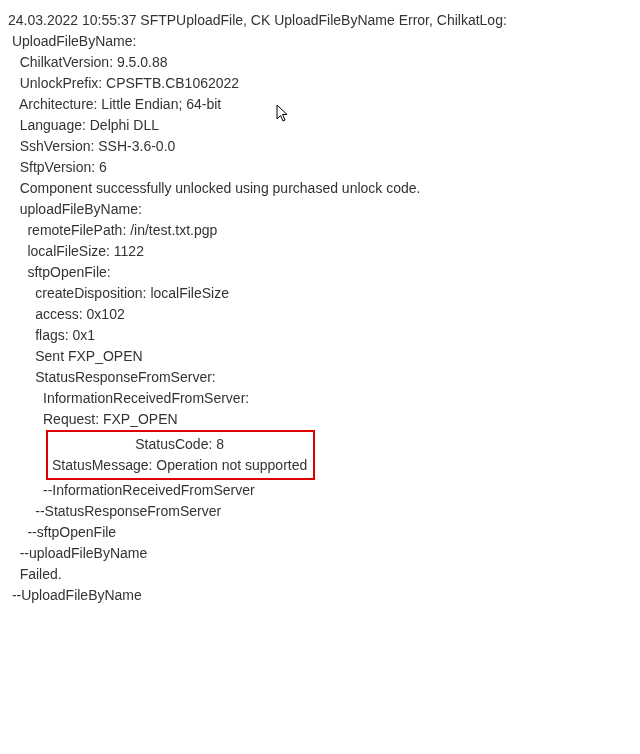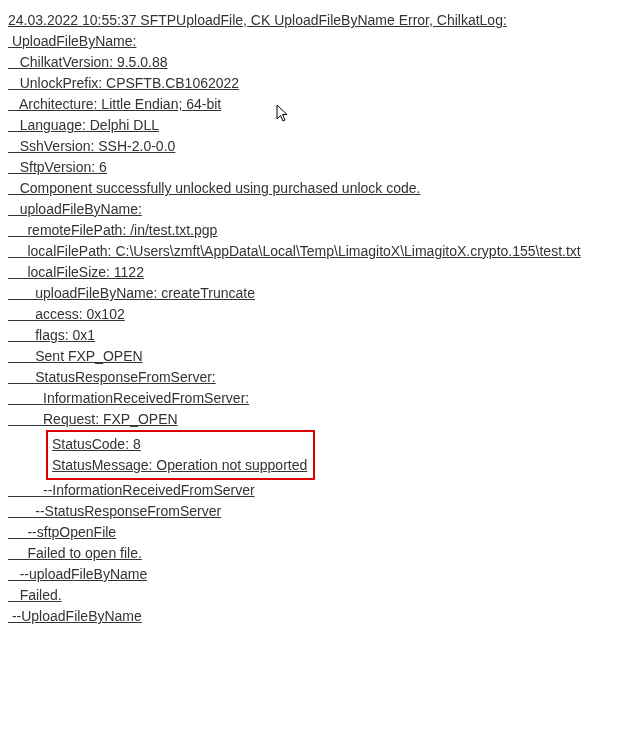--- a/index.html
+++ b/index.html
@@ -8,21 +8,20 @@
       color: #333;
       background: #fff;
       margin: 0;
       padding: 10px 8px;
       line-height: 1.5;
       width: 640px;
       box-sizing: border-box;
     }
     .line {
       white-space: pre;
-      text-decoration: underline;
     }
     .highlight-box {
       border: 2px solid #d00;
       display: inline-block;
       padding: 2px 6px 2px 4px;
       margin-left: -4px;
     }
     .cursor {
       position: absolute;
       left: 276px;
@@ -33,44 +32,43 @@
 </head>
 <body>
 
 <div>
   <div class="line">24.03.2022 10:55:37 SFTPUploadFile, CK UploadFileByName Error, ChilkatLog:</div>
   <div class="line"> UploadFileByName:</div>
   <div class="line">   ChilkatVersion: 9.5.0.88</div>
   <div class="line">   UnlockPrefix: CPSFTB.CB1062022</div>
   <div class="line">   Architecture: Little Endian; 64-bit</div>
   <div class="line">   Language: Delphi DLL</div>
-  <div class="line">   SshVersion: SSH-2.0-0.0</div>
+  <div class="line">   SshVersion: SSH-3.6-0.0</div>
   <div class="line">   SftpVersion: 6</div>
   <div class="line">   Component successfully unlocked using purchased unlock code.</div>
   <div class="line">   uploadFileByName:</div>
   <div class="line">     remoteFilePath: /in/test.txt.pgp</div>
-  <div class="line">     localFilePath: C:\Users\zmft\AppData\Local\Temp\LimagitoX\LimagitoX.crypto.155\test.txt</div>
   <div class="line">     localFileSize: 1122</div>
-  <div class="line">       uploadFileByName: createTruncate</div>
+  <div class="line">     sftpOpenFile:</div>
+  <div class="line">       createDisposition: localFileSize</div>
   <div class="line">       access: 0x102</div>
   <div class="line">       flags: 0x1</div>
   <div class="line">       Sent FXP_OPEN</div>
   <div class="line">       StatusResponseFromServer:</div>
   <div class="line">         InformationReceivedFromServer:</div>
   <div class="line">         Request: FXP_OPEN</div>
   <div style="padding-left:42px;">
     <span class="highlight-box">
-      <div class="line" style="padding-left:0;">StatusCode: 8</div>
+      <div class="line" style="padding-left:0;text-align:center;">StatusCode: 8</div>
       <div class="line" style="padding-left:0;">StatusMessage: Operation not supported</div>
     </span>
   </div>
   <div class="line">         --InformationReceivedFromServer</div>
   <div class="line">       --StatusResponseFromServer</div>
   <div class="line">     --sftpOpenFile</div>
-  <div class="line">     Failed to open file.</div>
   <div class="line">   --uploadFileByName</div>
   <div class="line">   Failed.</div>
   <div class="line"> --UploadFileByName</div>
 </div>
 
 <svg class="cursor" width="16" height="20" viewBox="0 0 16 20">
   <path d="M1 1 L1 15 L4.5 11.5 L7 17 L9 16 L6.5 10.5 L11 10.5 Z" fill="#fff" stroke="#000" stroke-width="1"></path>
 </svg>
 
 </body></html>

